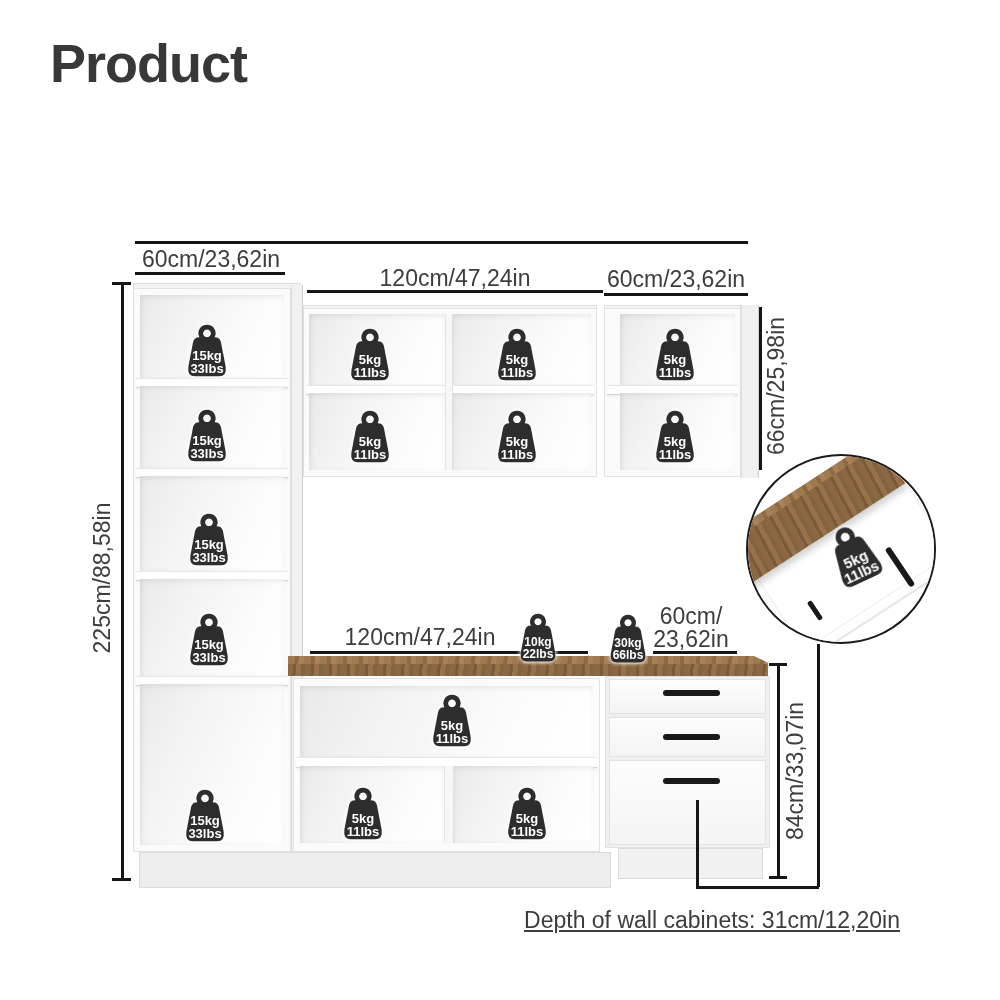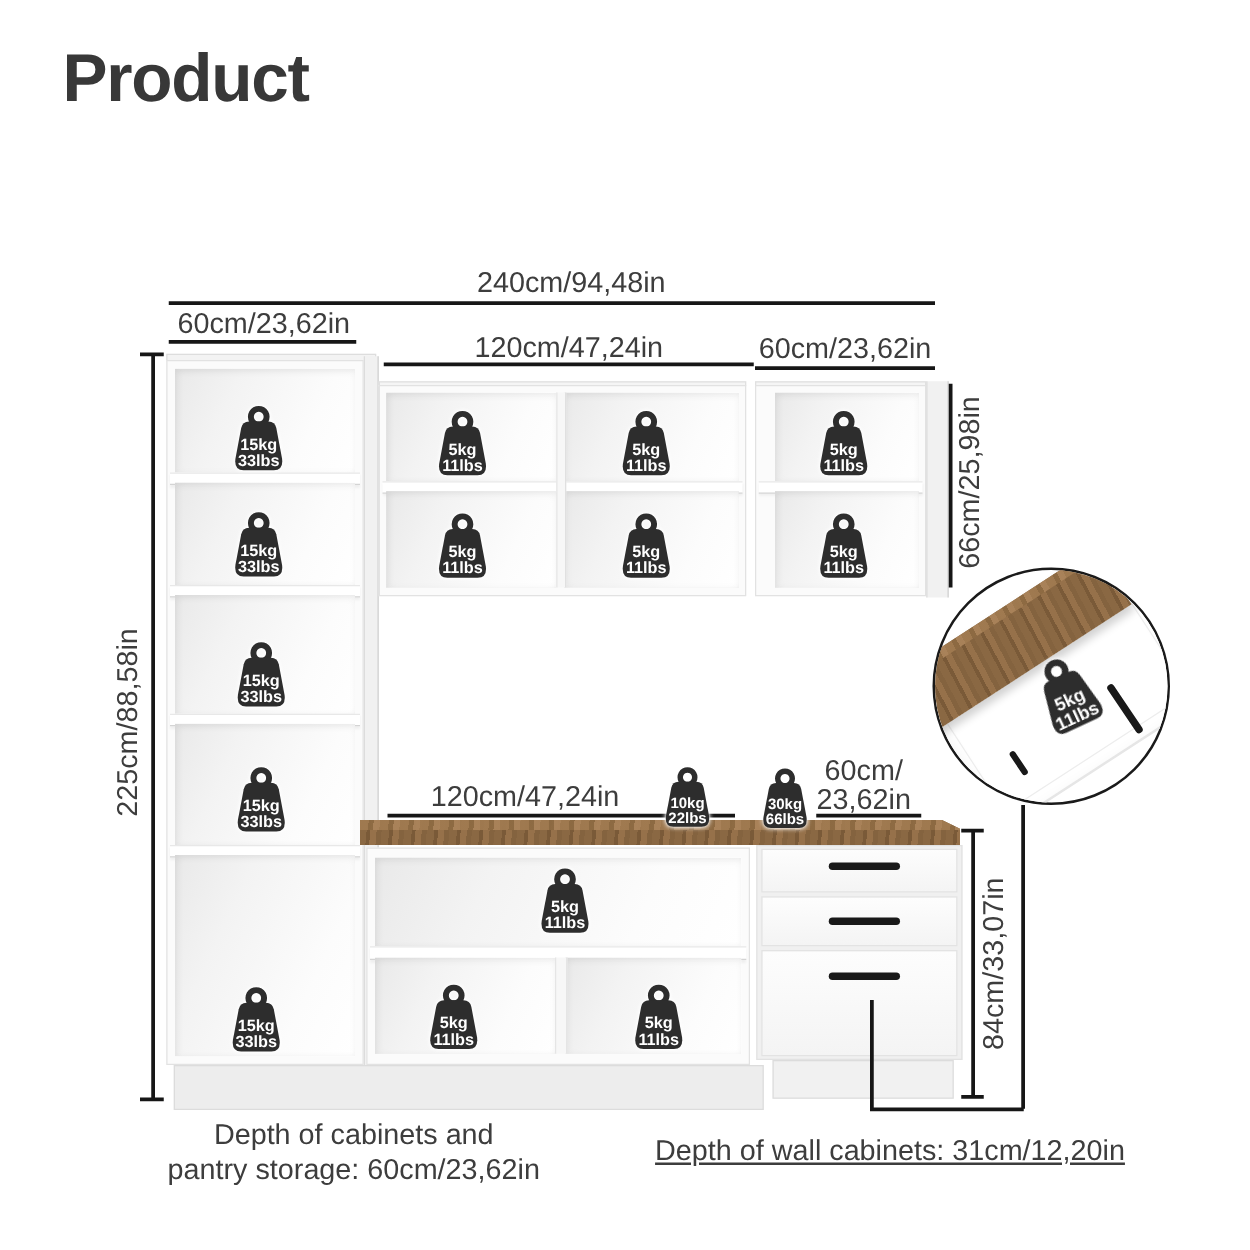--- a/index.html
+++ b/index.html
@@ -134,21 +134,20 @@
   <div class="ln z20" style="left:310px;top:651px;width:278px;height:2.5px;"></div>
   <div class="ln z20" style="left:653px;top:651px;width:84px;height:2.5px;"></div>
   <div class="ln z20" style="left:777px;top:664px;width:2.5px;height:214px;"></div>
   <div class="ln z20" style="left:769px;top:663px;width:18px;height:2.5px;"></div>
   <div class="ln z20" style="left:769px;top:876px;width:18px;height:2.5px;"></div>
 
   <div class="ln z15" style="left:696px;top:800px;width:2.5px;height:88px;"></div>
   <div class="ln z15" style="left:696px;top:886px;width:123px;height:2.5px;"></div>
   <div class="ln z15" style="left:817px;top:644px;width:2.5px;height:243px;"></div>
 
-  <div class="dim" style="left:457px;top:226px;">240cm/94,48in</div>
   <div class="dim" style="left:211px;top:259px;">60cm/23,62in</div>
   <div class="dim" style="left:455px;top:278px;">120cm/47,24in</div>
   <div class="dim" style="left:676px;top:279px;">60cm/23,62in</div>
   <div class="dim vert" style="left:776px;top:386px;">66cm/25,98in</div>
   <div class="dim vert" style="left:102px;top:578px;">225cm/88,58in</div>
   <div class="dim" style="left:420px;top:637px;">120cm/47,24in</div>
   <div class="dim twoline" style="left:691px;top:628px;">
     <div>60cm/</div>
     <div>23,62in</div>
   </div>
@@ -262,21 +261,21 @@
     </div>
   <div class="weight" style="left:501px;top:787px;">
       <svg viewBox="0 0 60 64">
         <path fill-rule="evenodd" d="M30 .5a10 10 0 1 0 .001 0Zm0 5.5a4.5 4.5 0 1 1-.001 0Z"></path>
         <path d="M21 15h18q6 0 7.2 6l5.3 28q1.5 11-7.5 11H16q-9 0-7.5-11l5.3-28q1.2-6 7.2-6Z"></path>
         <text x="30" y="41">5kg</text>
         <text x="30" y="56">11lbs</text>
       </svg>
     </div>
 
-  <div class="weight sm" style="left:526px;top:613px;">
+  <div class="weight sm" style="left:514px;top:613px;">
       <svg viewBox="0 0 60 64">
         <path fill-rule="evenodd" d="M30 .5a10 10 0 1 0 .001 0Zm0 5.5a4.5 4.5 0 1 1-.001 0Z"></path>
         <path d="M21 15h18q6 0 7.2 6l5.3 28q1.5 11-7.5 11H16q-9 0-7.5-11l5.3-28q1.2-6 7.2-6Z"></path>
         <text x="30" y="41">10kg</text>
         <text x="30" y="56">22lbs</text>
       </svg>
     </div>
   <div class="weight sm" style="left:604px;top:614px;">
       <svg viewBox="0 0 60 64">
         <path fill-rule="evenodd" d="M30 .5a10 10 0 1 0 .001 0Zm0 5.5a4.5 4.5 0 1 1-.001 0Z"></path>
@@ -296,19 +295,15 @@
     <div class="weight lg">
         <svg viewBox="0 0 60 64">
           <path fill-rule="evenodd" d="M30 .5a10 10 0 1 0 .001 0Zm0 5.5a4.5 4.5 0 1 1-.001 0Z"></path>
           <path d="M21 15h18q6 0 7.2 6l5.3 28q1.5 11-7.5 11H16q-9 0-7.5-11l5.3-28q1.2-6 7.2-6Z"></path>
           <text x="30" y="41">5kg</text>
           <text x="30" y="56">11lbs</text>
         </svg>
       </div>
   </div>
 
-  <div class="caption" style="left:283px;top:893px;">
-    <div>Depth of cabinets and</div>
-    <div>pantry storage: 60cm/23,62in</div>
-  </div>
   <div class="caption" style="left:712px;top:906px;text-decoration:underline;">Depth of wall cabinets: 31cm/12,20in</div>
 
 </div>
 
 </body></html>

